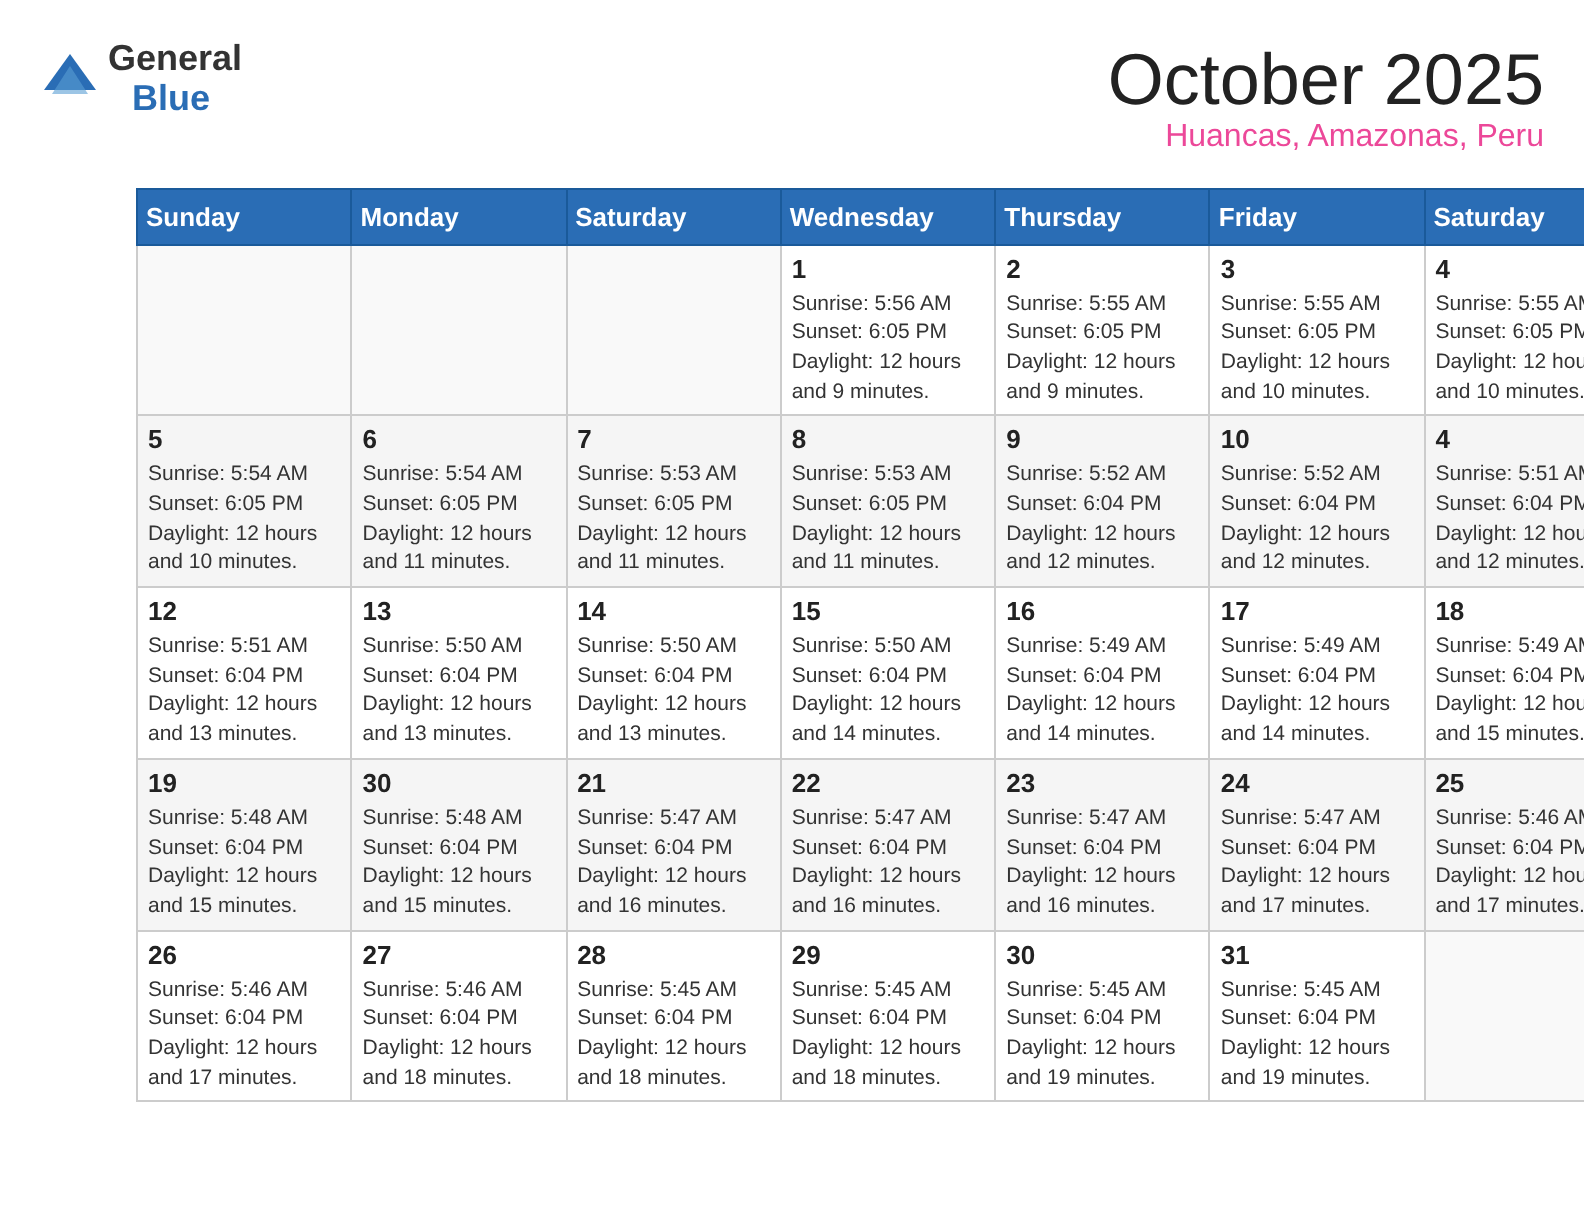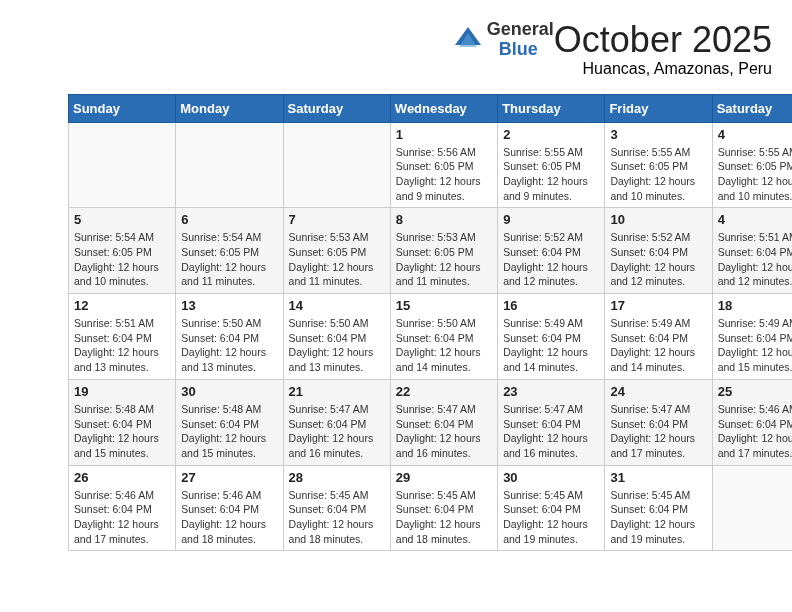--- a/index.html
+++ b/index.html
@@ -5,21 +5,21 @@
     * { box-sizing: border-box; margin: 0; padding: 0; }
     body {
       font-family: Arial, sans-serif;
       background: #fff;
       width: 792px;
       min-height: 612px;
       padding: 20px;
     }
     .header-area {
       display: flex;
-      justify-content: flex-end;
+      justify-content: space-between;
       align-items: flex-start;
       margin-bottom: 16px;
     }
     .logo {
       display: flex;
       align-items: center;
       gap: 4px;
     }
     .logo-text {
       font-size: 18px;
@@ -36,21 +36,21 @@
       text-align: right;
     }
     .month-title {
       font-size: 36px;
       font-weight: normal;
       color: #222;
       line-height: 1.1;
     }
     .subtitle {
       font-size: 16px;
-      color: #000000;
+      color: #ec4899;
     }
     .calendar {
       width: 100%;
       border-collapse: collapse;
       border: 1px solid #ccc;
       margin-left: 48px;
     }
     .calendar th {
       background: #2a6db5;
       color: #fff;

